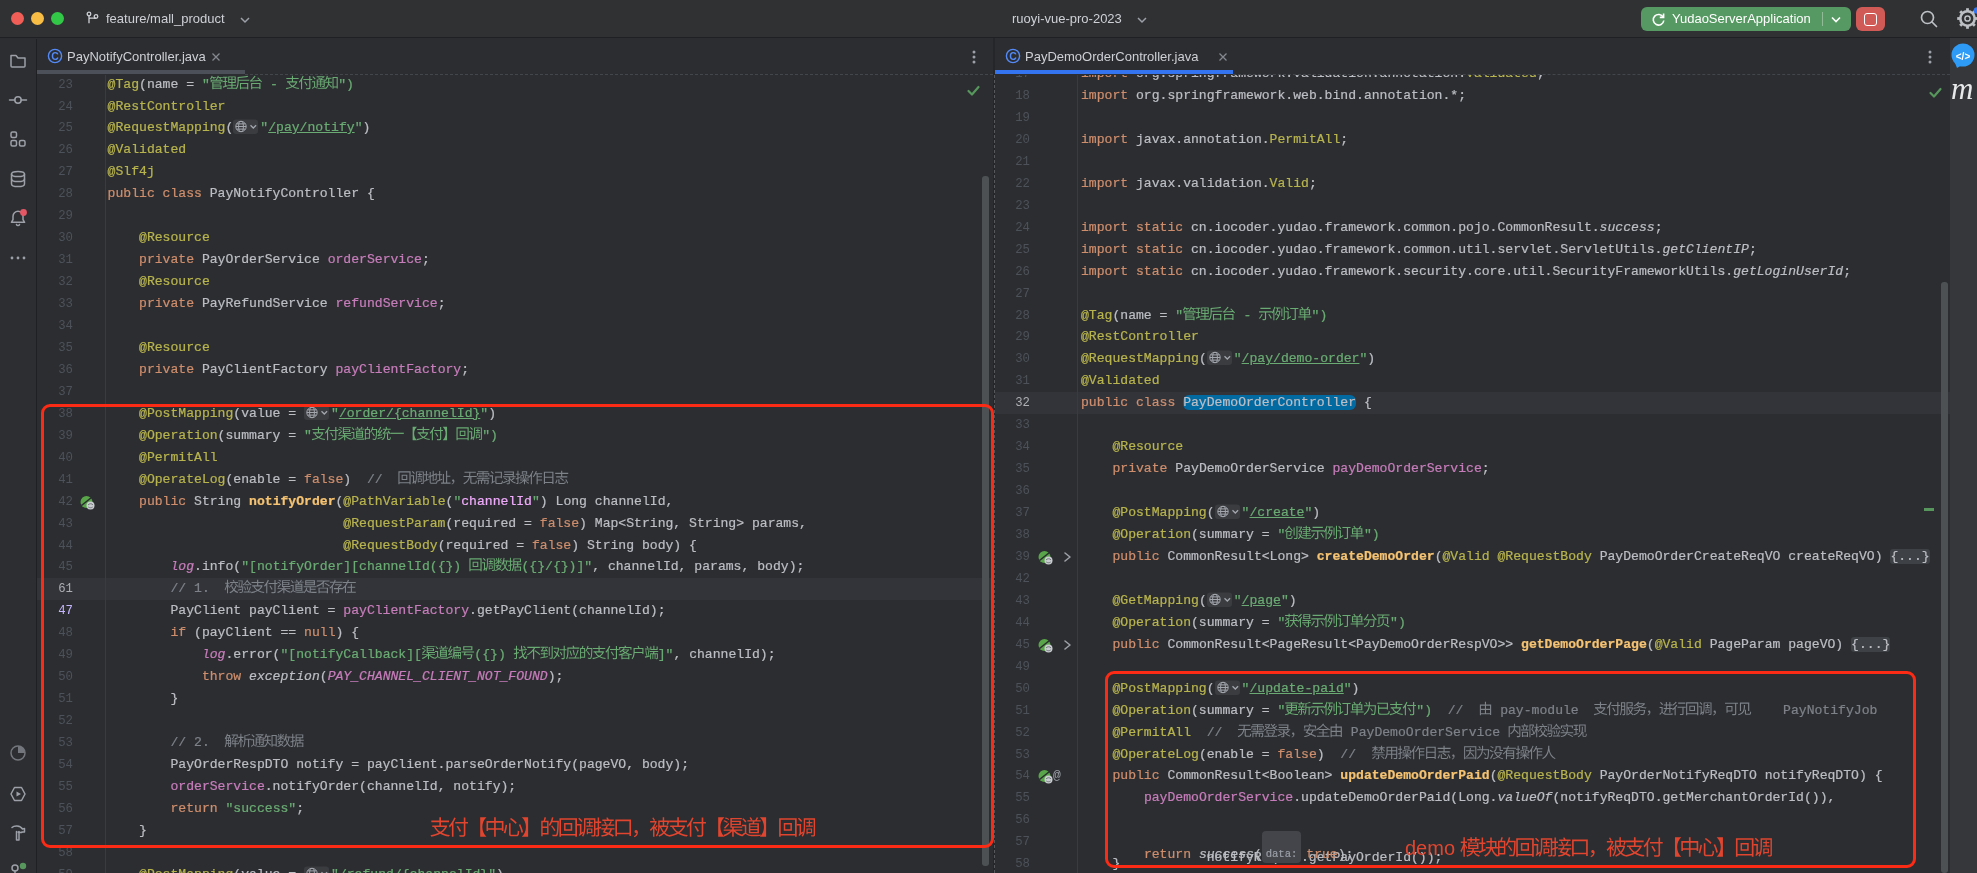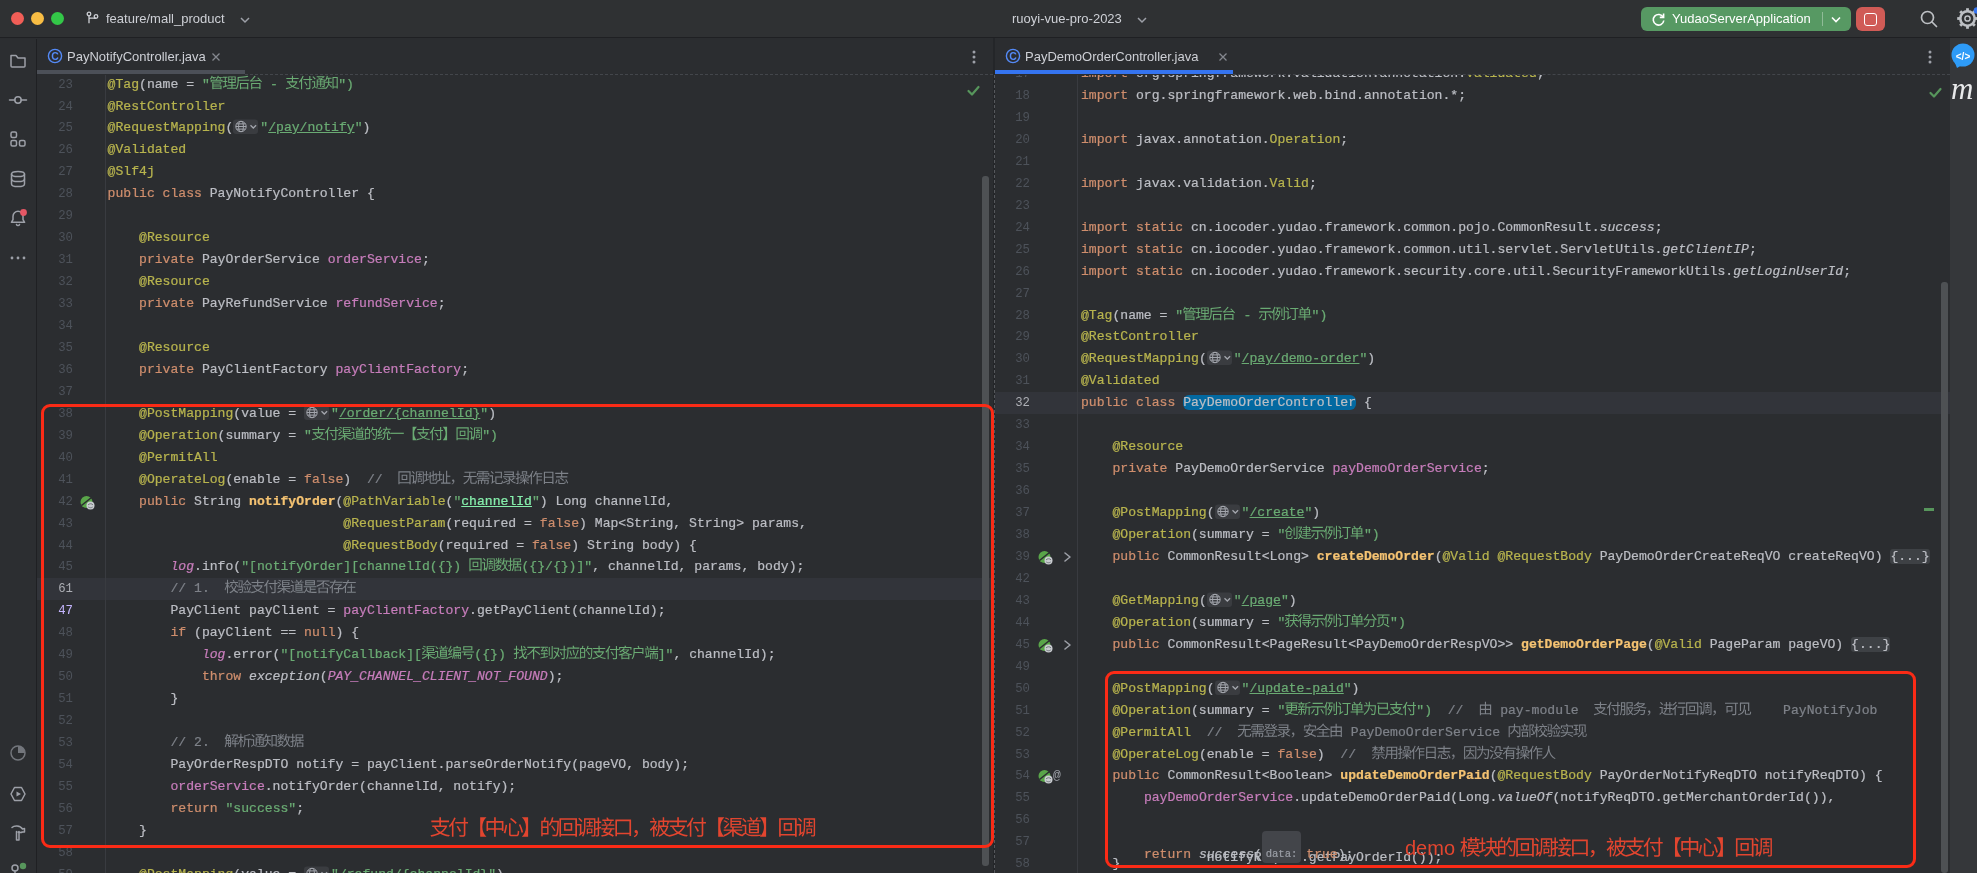--- a/index.html
+++ b/index.html
@@ -226,21 +226,21 @@
             <use href="#u65e0" transform="translate(64.8,13.0) scale(0.0146,-0.0146)"></use>
             <use href="#u9700" transform="translate(77.8,13.0) scale(0.0146,-0.0146)"></use>
             <use href="#u8bb0" transform="translate(90.9,13.0) scale(0.0146,-0.0146)"></use>
             <use href="#u5f55" transform="translate(104.0,13.0) scale(0.0146,-0.0146)"></use>
             <use href="#u64cd" transform="translate(117.1,13.0) scale(0.0146,-0.0146)"></use>
             <use href="#u4f5c" transform="translate(130.2,13.0) scale(0.0146,-0.0146)"></use>
             <use href="#u65e5" transform="translate(143.3,13.0) scale(0.0146,-0.0146)"></use>
             <use href="#u5fd7" transform="translate(156.4,13.0) scale(0.0146,-0.0146)"></use>
           </svg></div>
         <div class="gn" style="left:-8px;top:415.6px;color:#4d525a">42</div>
-        <div class="l" style="left:70.6px;top:415.6px">    <span style="color:#cf8e6d">public</span> String <span style="color:#f5c372;font-weight:bold">notifyOrder</span>(<span style="color:#b8b44e">@PathVariable</span>(<span style="color:#6aab73">"</span><span style="color:#86efac;text-decoration:underline">channelId</span><span style="color:#6aab73">"</span>) Long channelId,</div>
+        <div class="l" style="left:70.6px;top:415.6px">    <span style="color:#cf8e6d">public</span> String <span style="color:#f5c372;font-weight:bold">notifyOrder</span>(<span style="color:#b8b44e">@PathVariable</span>(<span style="color:#6aab73">"</span><span style="color:#f0abfc;">channelId</span><span style="color:#6aab73">"</span>) Long channelId,</div>
         <div class="gn" style="left:-8px;top:437.5px;color:#4d525a">43</div>
         <div class="l" style="left:70.6px;top:437.5px">                              <span style="color:#b8b44e">@RequestParam</span>(required = <span style="color:#cf8e6d">false</span>) Map&lt;String, String&gt; params,</div>
         <div class="gn" style="left:-8px;top:459.5px;color:#4d525a">44</div>
         <div class="l" style="left:70.6px;top:459.5px">                              <span style="color:#b8b44e">@RequestBody</span>(required = <span style="color:#cf8e6d">false</span>) String body) {</div>
         <div class="gn" style="left:-8px;top:481.4px;color:#4d525a">45</div>
         <div class="l" style="left:70.6px;top:481.4px">        <span style="color:#c77dbb;font-style:italic">log</span>.info(<span style="color:#6aab73">"[notifyOrder][channelId({}) </span><svg class="cj" style="width:52.4px;height:16px;vertical-align:-3.0px" fill="#6aab73">
             <use href="#u56de" transform="translate(-0.8,13.0) scale(0.0146,-0.0146)"></use>
             <use href="#u8c03" transform="translate(12.3,13.0) scale(0.0146,-0.0146)"></use>
             <use href="#u6570" transform="translate(25.4,13.0) scale(0.0146,-0.0146)"></use>
             <use href="#u636e" transform="translate(38.5,13.0) scale(0.0146,-0.0146)"></use>
@@ -351,21 +351,21 @@
     </svg>
     <div class="abs" style="left:0;top:37px;width:955px;height:798px;overflow:hidden">
       <div class="abs" style="left:0;top:317.3px;width:955px;height:22px;background:#32343a"></div>
       <div class="abs" style="left:82px;top:0;width:1px;height:798px;background:#393b40"></div>
       <div class="gn" style="left:-9px;top:-12.0px;color:#4d525a">17</div>
       <div class="l" style="left:86px;top:-12.0px"><span style="color:#cf8e6d">import</span> org.springframework.validation.annotation.<span style="color:#b8b44e">Validated</span>;</div>
       <div class="gn" style="left:-9px;top:10.0px;color:#4d525a">18</div>
       <div class="l" style="left:86px;top:10.0px"><span style="color:#cf8e6d">import</span> org.springframework.web.bind.annotation.*;</div>
       <div class="gn" style="left:-9px;top:32.0px;color:#4d525a">19</div>
       <div class="gn" style="left:-9px;top:53.9px;color:#4d525a">20</div>
-      <div class="l" style="left:86px;top:53.9px"><span style="color:#cf8e6d">import</span> javax.annotation.<span style="color:#b8b44e">Operation</span>;</div>
+      <div class="l" style="left:86px;top:53.9px"><span style="color:#cf8e6d">import</span> javax.annotation.<span style="color:#b8b44e">PermitAll</span>;</div>
       <div class="gn" style="left:-9px;top:75.8px;color:#4d525a">21</div>
       <div class="gn" style="left:-9px;top:97.8px;color:#4d525a">22</div>
       <div class="l" style="left:86px;top:97.8px"><span style="color:#cf8e6d">import</span> javax.validation.<span style="color:#b8b44e">Valid</span>;</div>
       <div class="gn" style="left:-9px;top:119.8px;color:#4d525a">23</div>
       <div class="gn" style="left:-9px;top:141.7px;color:#4d525a">24</div>
       <div class="l" style="left:86px;top:141.7px"><span style="color:#cf8e6d">import static</span> cn.iocoder.yudao.framework.common.pojo.CommonResult.<span style="font-style:italic">success</span>;</div>
       <div class="gn" style="left:-9px;top:163.7px;color:#4d525a">25</div>
       <div class="l" style="left:86px;top:163.7px"><span style="color:#cf8e6d">import static</span> cn.iocoder.yudao.framework.common.util.servlet.ServletUtils.<span style="font-style:italic">getClientIP</span>;</div>
       <div class="gn" style="left:-9px;top:185.6px;color:#4d525a">26</div>
       <div class="l" style="left:86px;top:185.6px"><span style="color:#cf8e6d">import static</span> cn.iocoder.yudao.framework.security.core.util.SecurityFrameworkUtils.<span style="font-style:italic">getLoginUserId</span>;</div>

